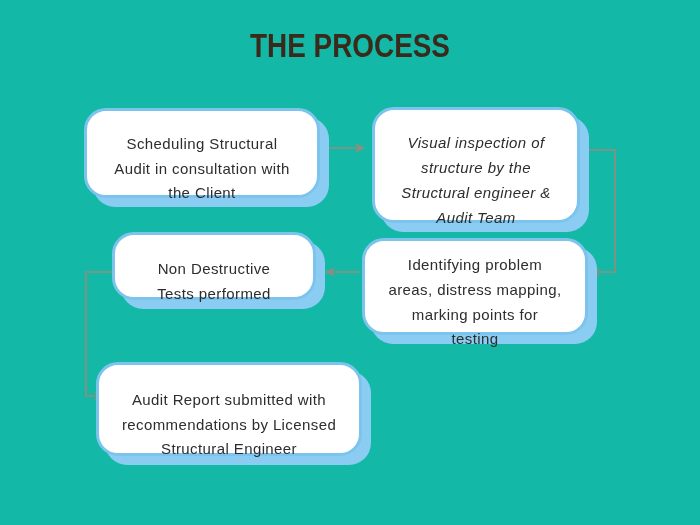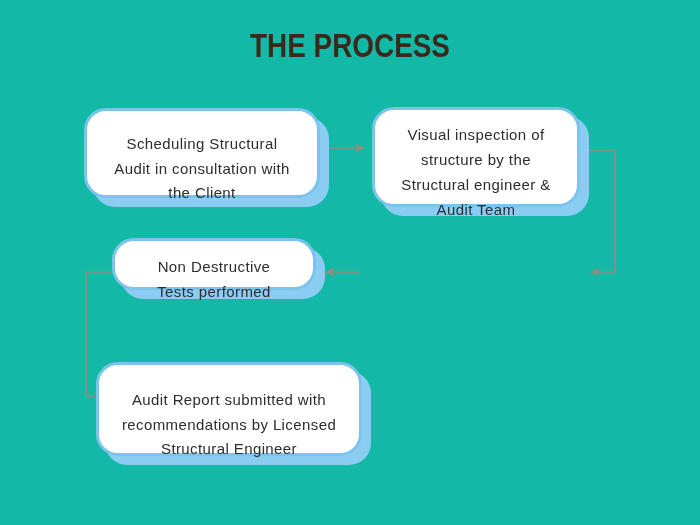--- a/index.html
+++ b/index.html
@@ -41,23 +41,23 @@
   .step-label {
     white-space: pre-line;
     text-align: center;
     color: #2d2d2d;
     font-size: 15px;
     line-height: 1.66;
     letter-spacing: 0.4px;
     margin-top: 32px;
   }
   #step1 { left: 84px;  top: 108px; width: 236px; height: 90px;  }
-  #step2 { left: 372px; top: 107px; width: 208px; height: 100px; }
+  #step2 { left: 372px; top: 107px; width: 208px; height: 116px; font-style: italic; }
   #step3 { left: 362px; top: 238px; width: 226px; height: 97px;  }
-  #step4 { left: 112px; top: 238px; width: 204px; height: 52px;  }
+  #step4 { left: 112px; top: 232px; width: 204px; height: 68px;  }
   #step5 { left: 96px; top: 362px; width: 266px; height: 94px;  }
   .connectors {
     position: absolute;
     left: 0; top: 0;
     z-index: 1;
   }
 </style>
 </head>
 <body>
 
@@ -94,20 +94,26 @@
 the Client</div>
   </div>
 
   <div class="step" id="step2">
     <div class="step-label">Visual inspection of
 structure by the
 Structural engineer &amp;
 Audit Team</div>
   </div>
 
+  <div class="step" id="step3">
+    <div class="step-label">Identifying problem
+areas, distress mapping,
+marking points for
+testing</div>
+  </div>
 
   <div class="step" id="step4">
     <div class="step-label">Non Destructive
 Tests performed</div>
   </div>
 
   <div class="step" id="step5">
     <div class="step-label">Audit Report submitted with
 recommendations by Licensed
 Structural Engineer</div>

